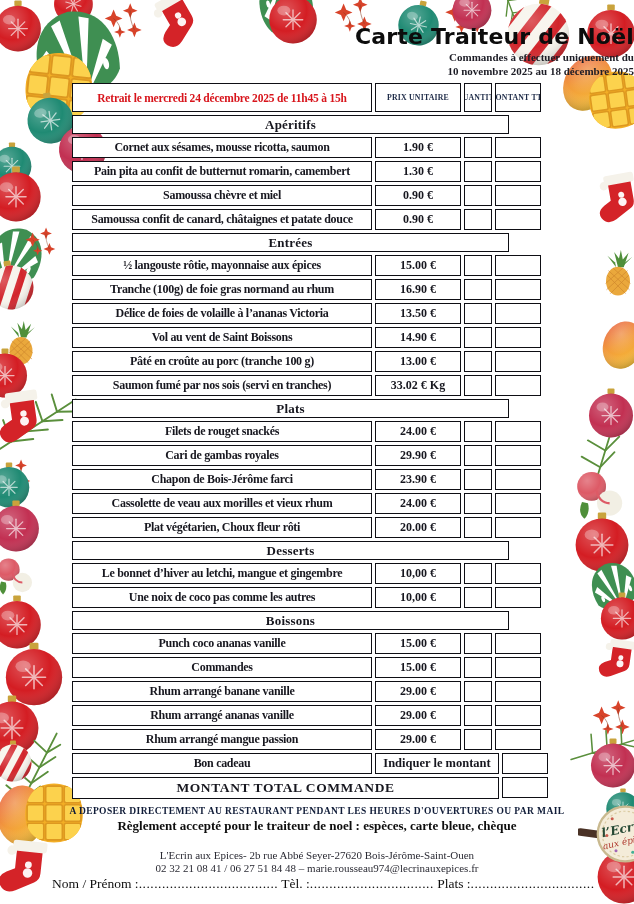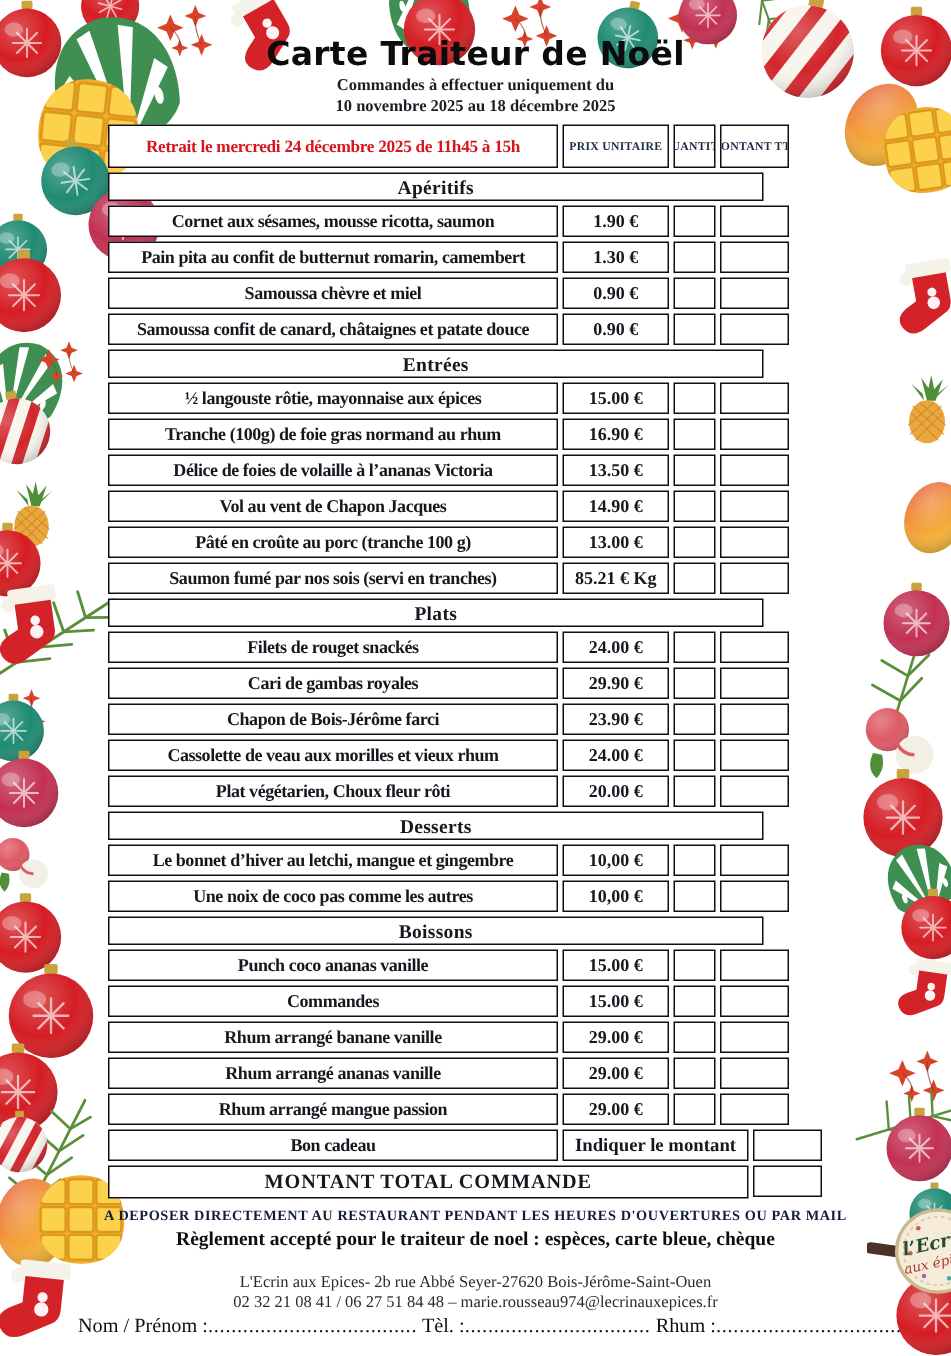--- a/index.html
+++ b/index.html
@@ -3,29 +3,29 @@
 <meta charset="utf-8">
 <style>
   *{margin:0;padding:0;box-sizing:border-box}
   html,body{width:634px;height:904px}
   body{background:#fff;font-family:"Liberation Serif",serif}
   .page{position:relative;width:634px;height:904px;overflow:hidden;background:#fff}
   #deco-layer{position:absolute;inset:0;z-index:1}
   .deco{position:absolute}
   .deco svg{width:100%;height:100%;display:block}
   .content{position:absolute;left:0;top:0;width:634px;z-index:2}
-  .titleblock{text-align:center;padding-top:24px}
+  .titleblock{text-align:right;padding-top:24px}
   .main-title{font-family:"DejaVu Sans",sans-serif;font-weight:800;font-size:22px;letter-spacing:.2px;color:#0c0c0c;line-height:26px}
   .subtitle{font-size:11px;font-weight:600;color:#1d1d26;line-height:14px}
   .menu-table{width:493px;margin:5px 0 0 72px}
   .trow{display:flex;column-gap:3px;margin-bottom:3px}
   .cell{border:1.6px solid #0e0e14;background:#fff;display:flex;align-items:center;justify-content:center;height:21px;font-weight:700;color:#17171f;white-space:nowrap;overflow:hidden}
   .trow.head .cell{height:29px}
   .name{width:300px;font-size:12px;letter-spacing:-.3px}
-  .price{width:71px;font-size:12px}
+  .price{width:86px;font-size:12px}
   .price.wide{width:124px;font-size:12.5px}
   .qty{width:28px}
   .amt{width:46px}
   .section{width:437px;height:19px;font-size:13px;letter-spacing:.2px}
   .total-label{width:427px;height:22px;font-size:13.5px;letter-spacing:.6px}
   .retrait{color:#d8151c;font-size:11.5px;letter-spacing:-.2px}
   .colh{font-size:7.8px;color:#1d2a47;letter-spacing:.2px}
   .footer{margin-top:7px;text-align:center}
   .f1{font-size:9.5px;font-weight:700;letter-spacing:.4px;color:#101c38}
   .f2{font-size:13px;font-weight:700;margin-top:2px;color:#0e0e0e}
@@ -520,34 +520,34 @@
             <div class="cell qty"></div>
             <div class="cell amt"></div>
           </div>
           <div class="trow">
             <div class="cell name">Délice de foies de volaille à l’ananas Victoria</div>
             <div class="cell price">13.50 €</div>
             <div class="cell qty"></div>
             <div class="cell amt"></div>
           </div>
           <div class="trow">
-            <div class="cell name">Vol au vent de Chapon Jacques</div>
+            <div class="cell name">Vol au vent de Saint Boissons</div>
             <div class="cell price">14.90 €</div>
             <div class="cell qty"></div>
             <div class="cell amt"></div>
           </div>
           <div class="trow">
             <div class="cell name">Pâté en croûte au porc (tranche 100 g)</div>
             <div class="cell price">13.00 €</div>
             <div class="cell qty"></div>
             <div class="cell amt"></div>
           </div>
           <div class="trow">
             <div class="cell name">Saumon fumé par nos sois (servi en tranches)</div>
-            <div class="cell price">85.21 € Kg</div>
+            <div class="cell price">33.02 € Kg</div>
             <div class="cell qty"></div>
             <div class="cell amt"></div>
           </div>
           <div class="trow">
             <div class="cell section">Plats</div>
           </div>
           <div class="trow">
             <div class="cell name">Filets de rouget snackés</div>
             <div class="cell price">24.00 €</div>
             <div class="cell qty"></div>
@@ -636,17 +636,17 @@
         <div class="cell amt"></div>
       </div>
     </div>
 
     <div class="footer">
       <div class="f1">A DEPOSER DIRECTEMENT AU RESTAURANT PENDANT LES HEURES D'OUVERTURES OU PAR MAIL</div>
       <div class="f2">Règlement accepté pour le traiteur de noel : espèces, carte bleue, chèque</div>
       <div class="f3">L'Ecrin aux Epices- 2b rue Abbé Seyer-27620 Bois-Jérôme-Saint-Ouen</div>
       <div class="f4">02 32 21 08 41 / 06 27 51 84 48 – marie.rousseau974@lecrinauxepices.fr</div>
       <div class="fform">
-        <span>Nom / Prénom :</span><span class="dots">....................................</span><span> Tèl. :</span><span class="dots">................................</span><span> Rhum :</span><span class="dots">................................</span>
+        <span>Nom / Prénom :</span><span class="dots">....................................</span><span> Tèl. :</span><span class="dots">................................</span><span> Plats :</span><span class="dots">................................</span>
       </div>
     </div>
   </div>
 </div>
 
 </body></html>

